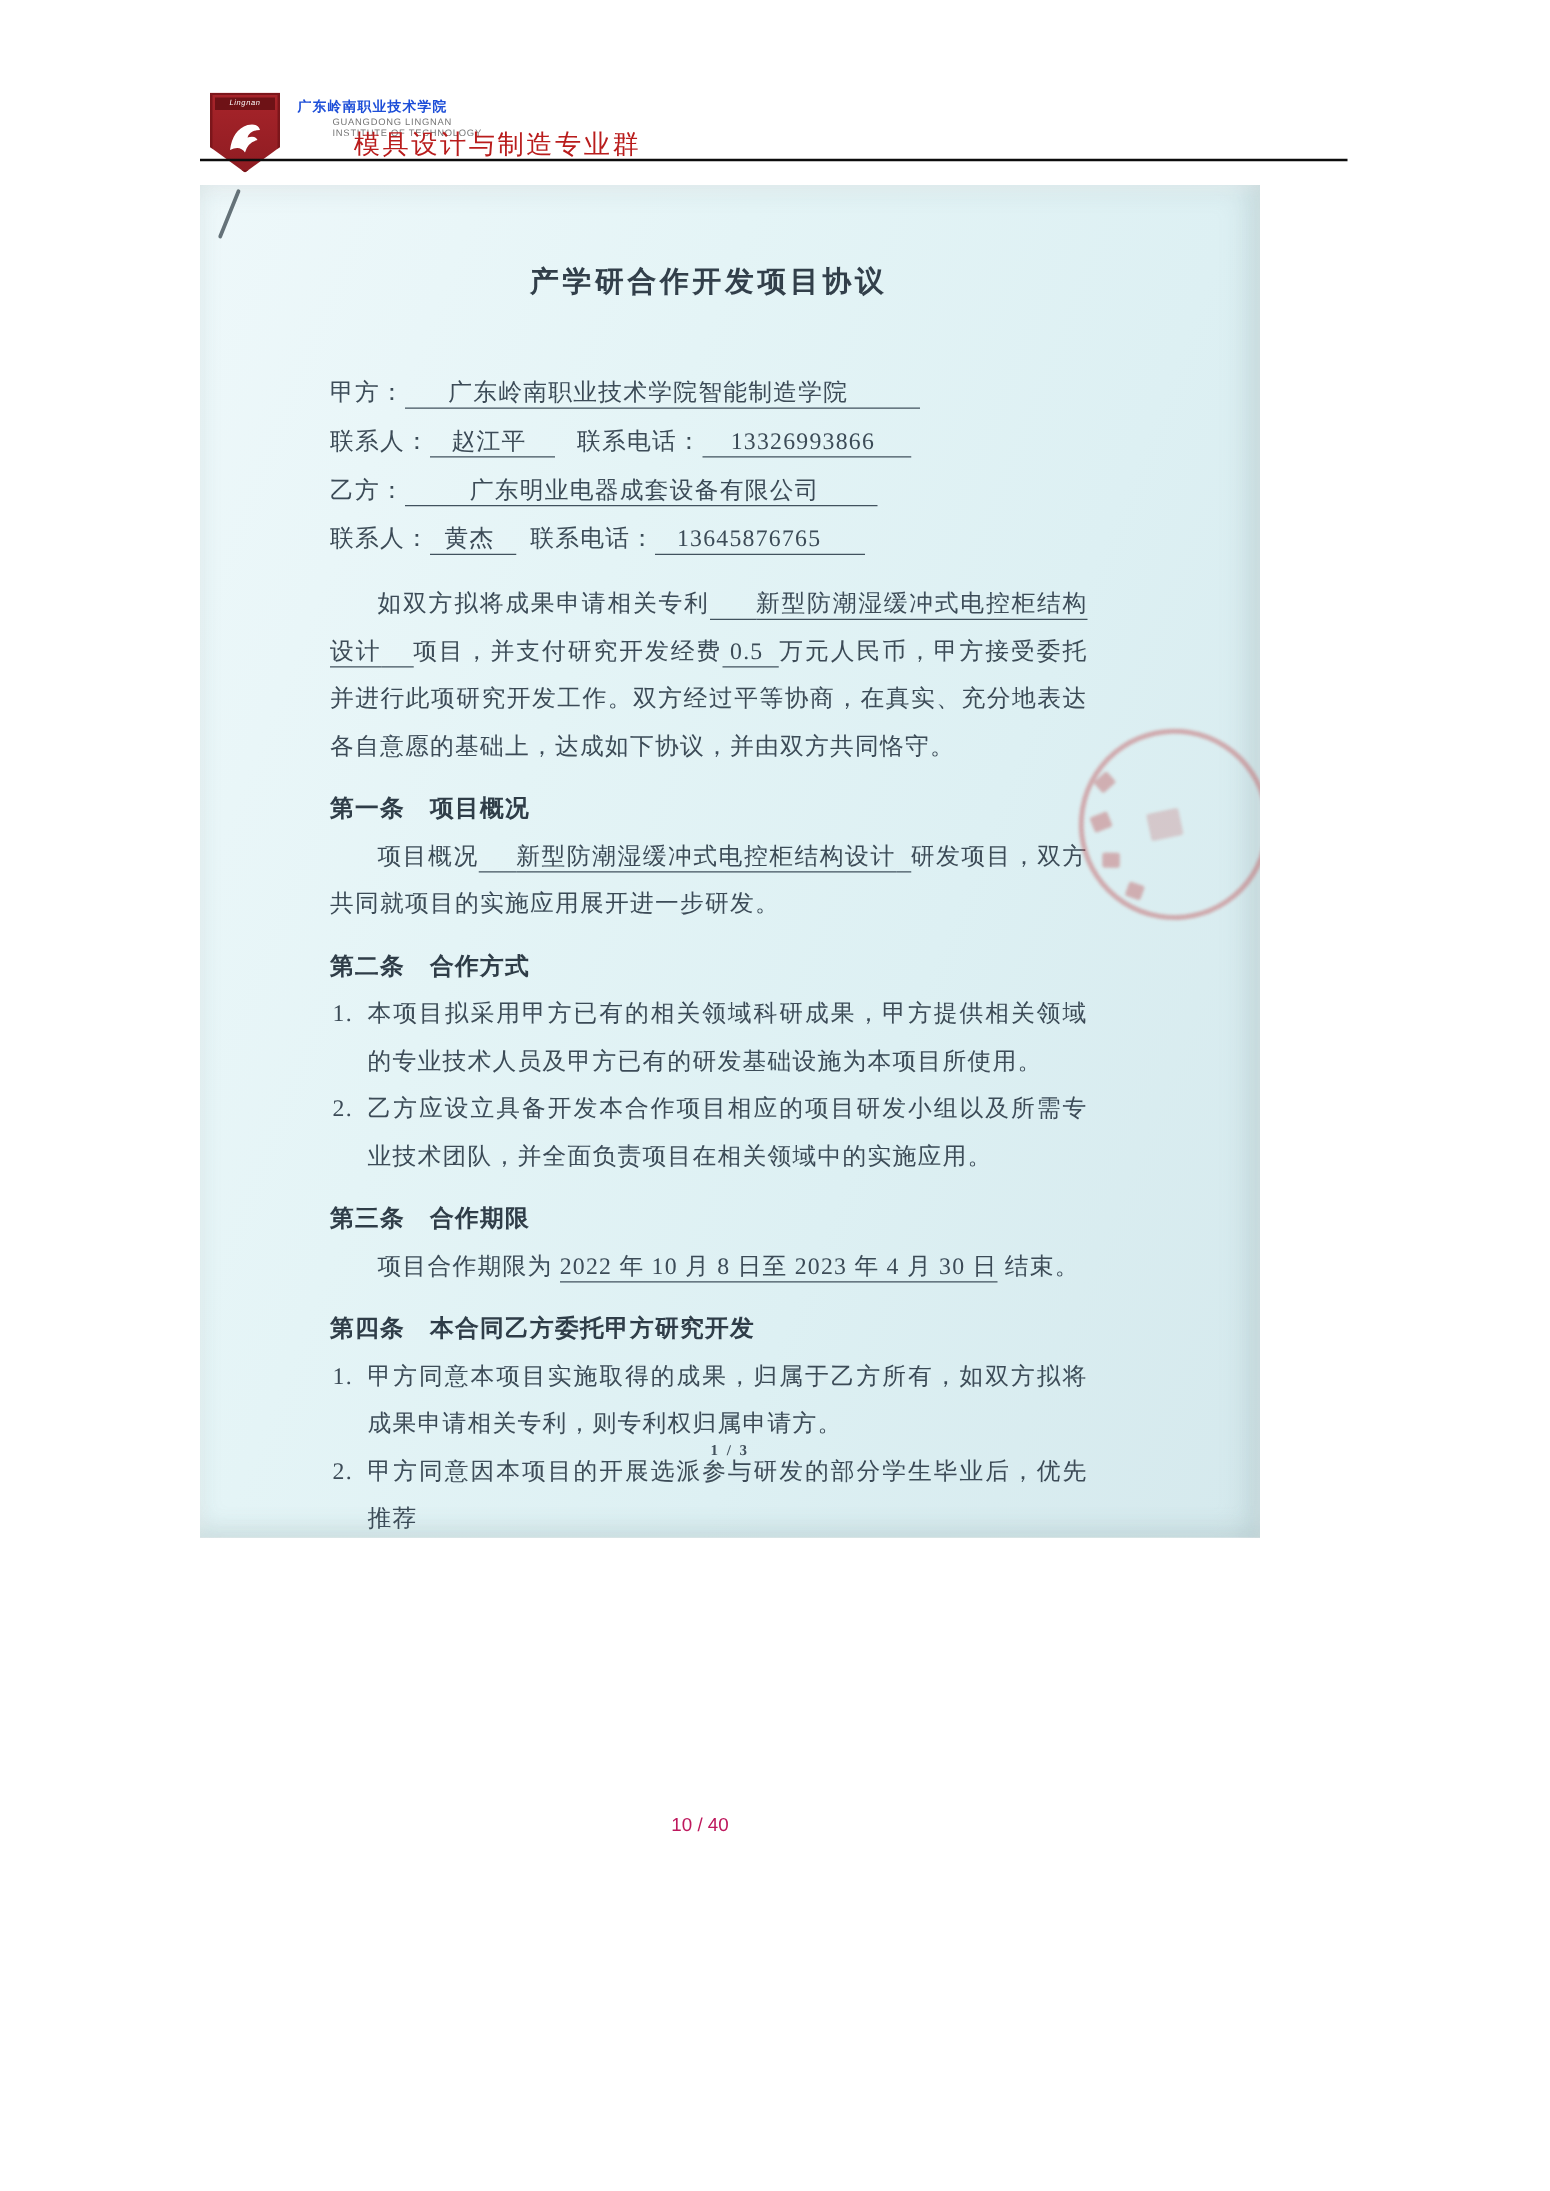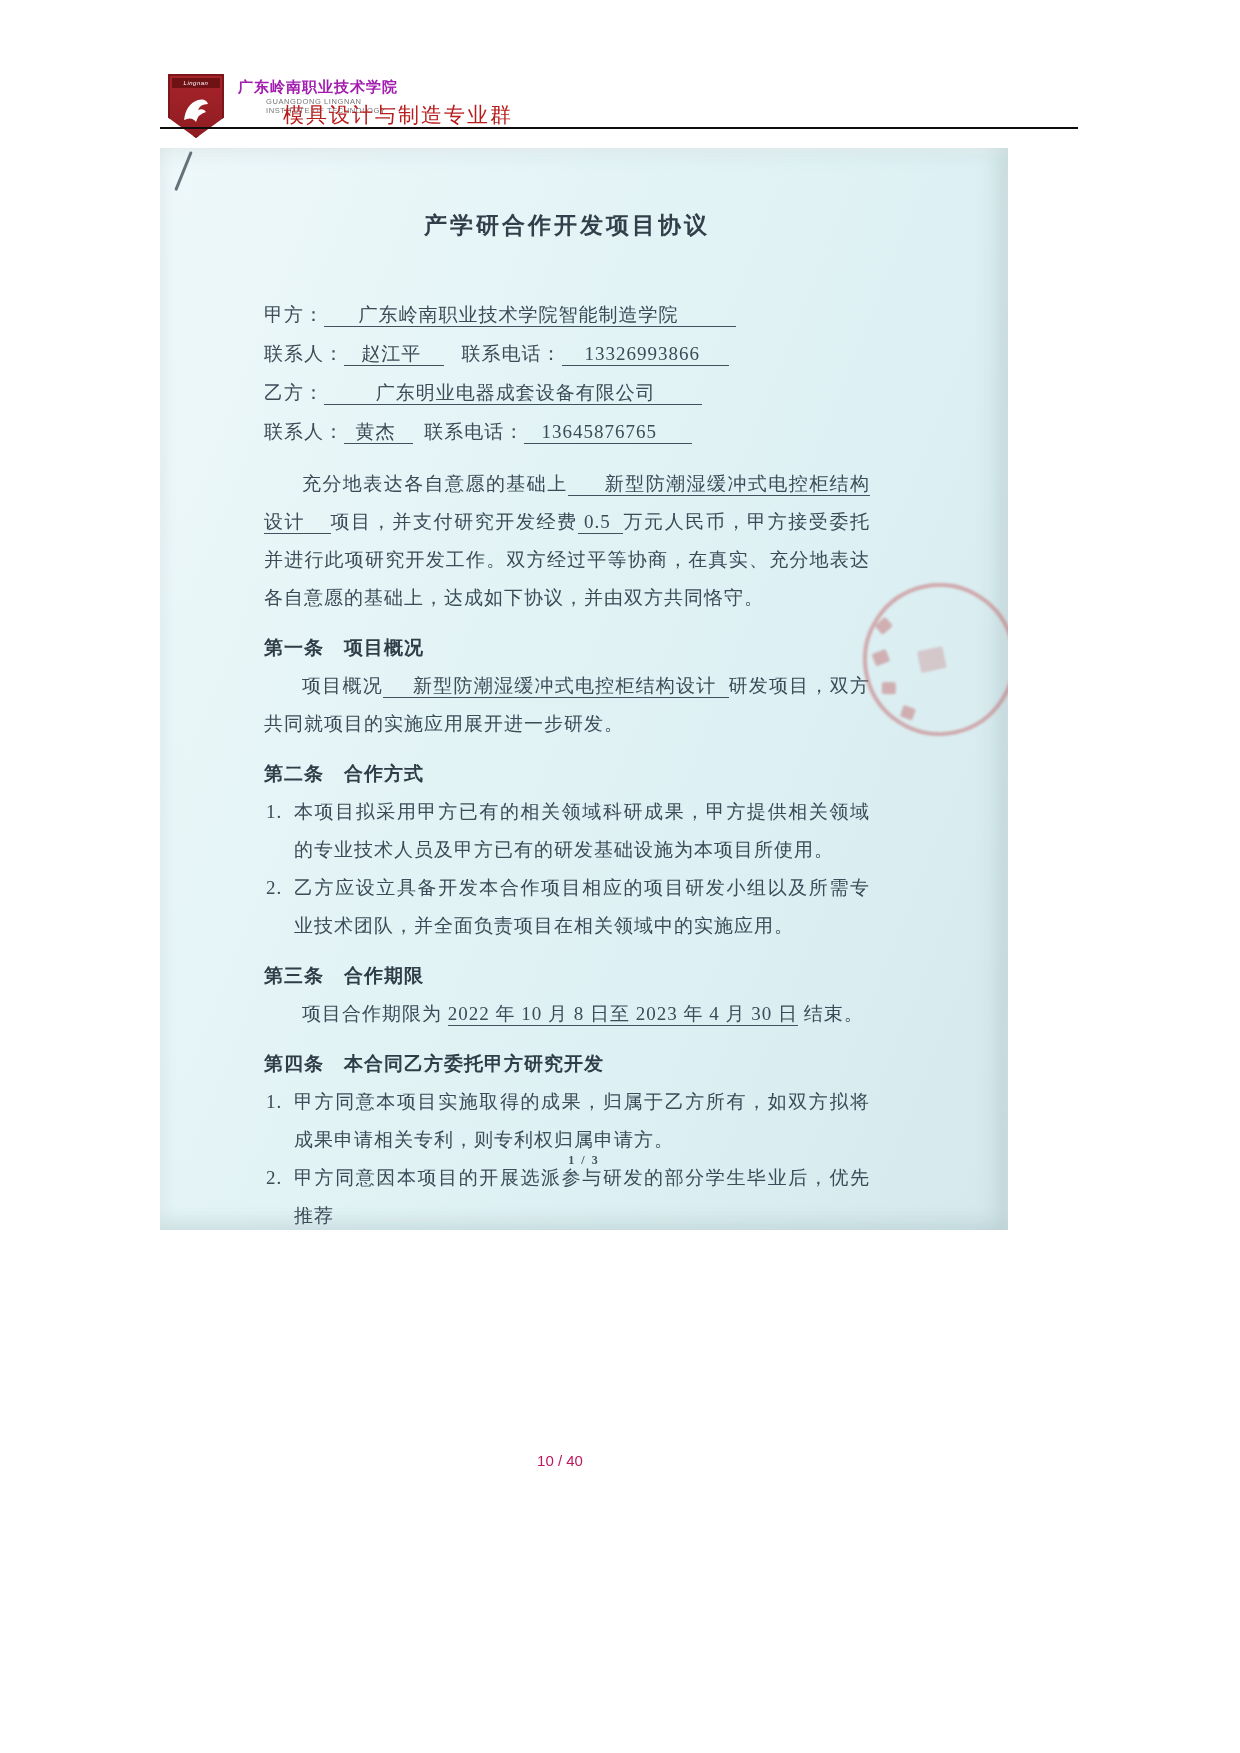--- a/index.html
+++ b/index.html
@@ -15,21 +15,21 @@
     clip-path:polygon(0 0,100% 0,100% 68%,50% 100%,0 68%);
     box-shadow:inset 0 0 0 2px #7c161b;
   }
   .logo-banner{
     position:absolute;left:4px;top:4px;right:4px;height:10px;
     background:#6e1216;color:#fff;font-size:6px;font-style:italic;
     text-align:center;line-height:10px;letter-spacing:.5px;overflow:hidden;
   }
   .logo-bird{position:absolute;left:8px;top:16px;width:40px;height:42px;}
   .school-text{position:absolute;left:238px;top:78px;width:210px;text-align:center;}
-  .school-cn{font-size:15px;font-weight:bold;color:#a21caf;letter-spacing:1px;white-space:nowrap;text-align:left;}
+  .school-cn{font-size:11px;font-weight:bold;color:#1d4ed8;letter-spacing:1px;white-space:nowrap;text-align:left;}
   .school-en{font-size:7.5px;color:#757575;letter-spacing:.6px;line-height:9px;text-align:left;padding-left:28px;}
   .program-title{
     position:absolute;left:283px;top:101px;
     font-family:"Liberation Serif", serif;font-size:21px;color:#b91c1c;letter-spacing:2px;
   }
   .header-rule{position:absolute;left:160px;top:127px;width:918px;height:2px;background:#0d0d0d;}
   
   .scan{
     position:absolute;left:160px;top:148px;width:848px;height:1082px;overflow:hidden;
     background:linear-gradient(112deg,#eef8fa 0%,#e4f4f6 35%,#ddf0f3 65%,#d5e9ed 100%);
@@ -108,21 +108,21 @@
   <div class="scan-content">
     <div class="doc-title">产学研合作开发项目协议</div>
 
     <div class="fields">
       <div class="field-line"><span>甲方：</span><span class="u">&nbsp;&nbsp;&nbsp;&nbsp;&nbsp;&nbsp;广东岭南职业技术学院智能制造学院&nbsp;&nbsp;&nbsp;&nbsp;&nbsp;&nbsp;&nbsp;&nbsp;&nbsp;&nbsp;</span></div>
       <div class="field-line"><span>联系人：</span><span class="u">&nbsp;&nbsp;&nbsp;赵江平&nbsp;&nbsp;&nbsp;&nbsp;</span><span>&nbsp;&nbsp;&nbsp;联系电话：</span><span class="u">&nbsp;&nbsp;&nbsp;&nbsp;13326993866&nbsp;&nbsp;&nbsp;&nbsp;&nbsp;</span></div>
       <div class="field-line"><span>乙方：</span><span class="u">&nbsp;&nbsp;&nbsp;&nbsp;&nbsp;&nbsp;&nbsp;&nbsp;&nbsp;广东明业电器成套设备有限公司&nbsp;&nbsp;&nbsp;&nbsp;&nbsp;&nbsp;&nbsp;&nbsp;</span></div>
       <div class="field-line"><span>联系人：</span><span class="u">&nbsp;&nbsp;黄杰&nbsp;&nbsp;&nbsp;</span><span>&nbsp;&nbsp;联系电话：</span><span class="u">&nbsp;&nbsp;&nbsp;13645876765&nbsp;&nbsp;&nbsp;&nbsp;&nbsp;&nbsp;</span></div>
     </div>
 
-    <div class="para indent intro"><span>充分地表达各自意愿的基础上</span><span class="u">&nbsp;&nbsp;&nbsp;&nbsp;&nbsp;&nbsp;</span><span class="u">新型防潮湿缓冲式电控柜结构设计</span><span class="u">&nbsp;&nbsp;&nbsp;&nbsp;</span><span>项目，并支付研究开发经费</span><span class="u">&nbsp;0.5&nbsp;&nbsp;</span><span>万元人民币，甲方接受委托并进行此项研究开发工作。双方经过平等协商，在真实、充分地表达各自意愿的基础上，达成如下协议，并由双方共同恪守。</span></div>
+    <div class="para indent intro"><span>如双方拟将成果申请相关专利</span><span class="u">&nbsp;&nbsp;&nbsp;&nbsp;&nbsp;&nbsp;</span><span class="u">新型防潮湿缓冲式电控柜结构设计</span><span class="u">&nbsp;&nbsp;&nbsp;&nbsp;</span><span>项目，并支付研究开发经费</span><span class="u">&nbsp;0.5&nbsp;&nbsp;</span><span>万元人民币，甲方接受委托并进行此项研究开发工作。双方经过平等协商，在真实、充分地表达各自意愿的基础上，达成如下协议，并由双方共同恪守。</span></div>
 
     <div class="clause-heading">第一条　项目概况</div>
     <div class="para indent"><span>项目概况</span><span class="u">&nbsp;&nbsp;&nbsp;&nbsp;&nbsp;</span><span class="u">新型防潮湿缓冲式电控柜结构设计</span><span class="u">&nbsp;&nbsp;</span><span>研发项目，双方共同就项目的实施应用展开进一步研发。</span></div>
 
     <div class="clause-heading">第二条　合作方式</div>
     <div class="li">
       <span class="marker">1.</span>
       <span>本项目拟采用甲方已有的相关领域科研成果，甲方提供相关领域的专业技术人员及甲方已有的研发基础设施为本项目所使用。</span>
     </div>
     <div class="li">

